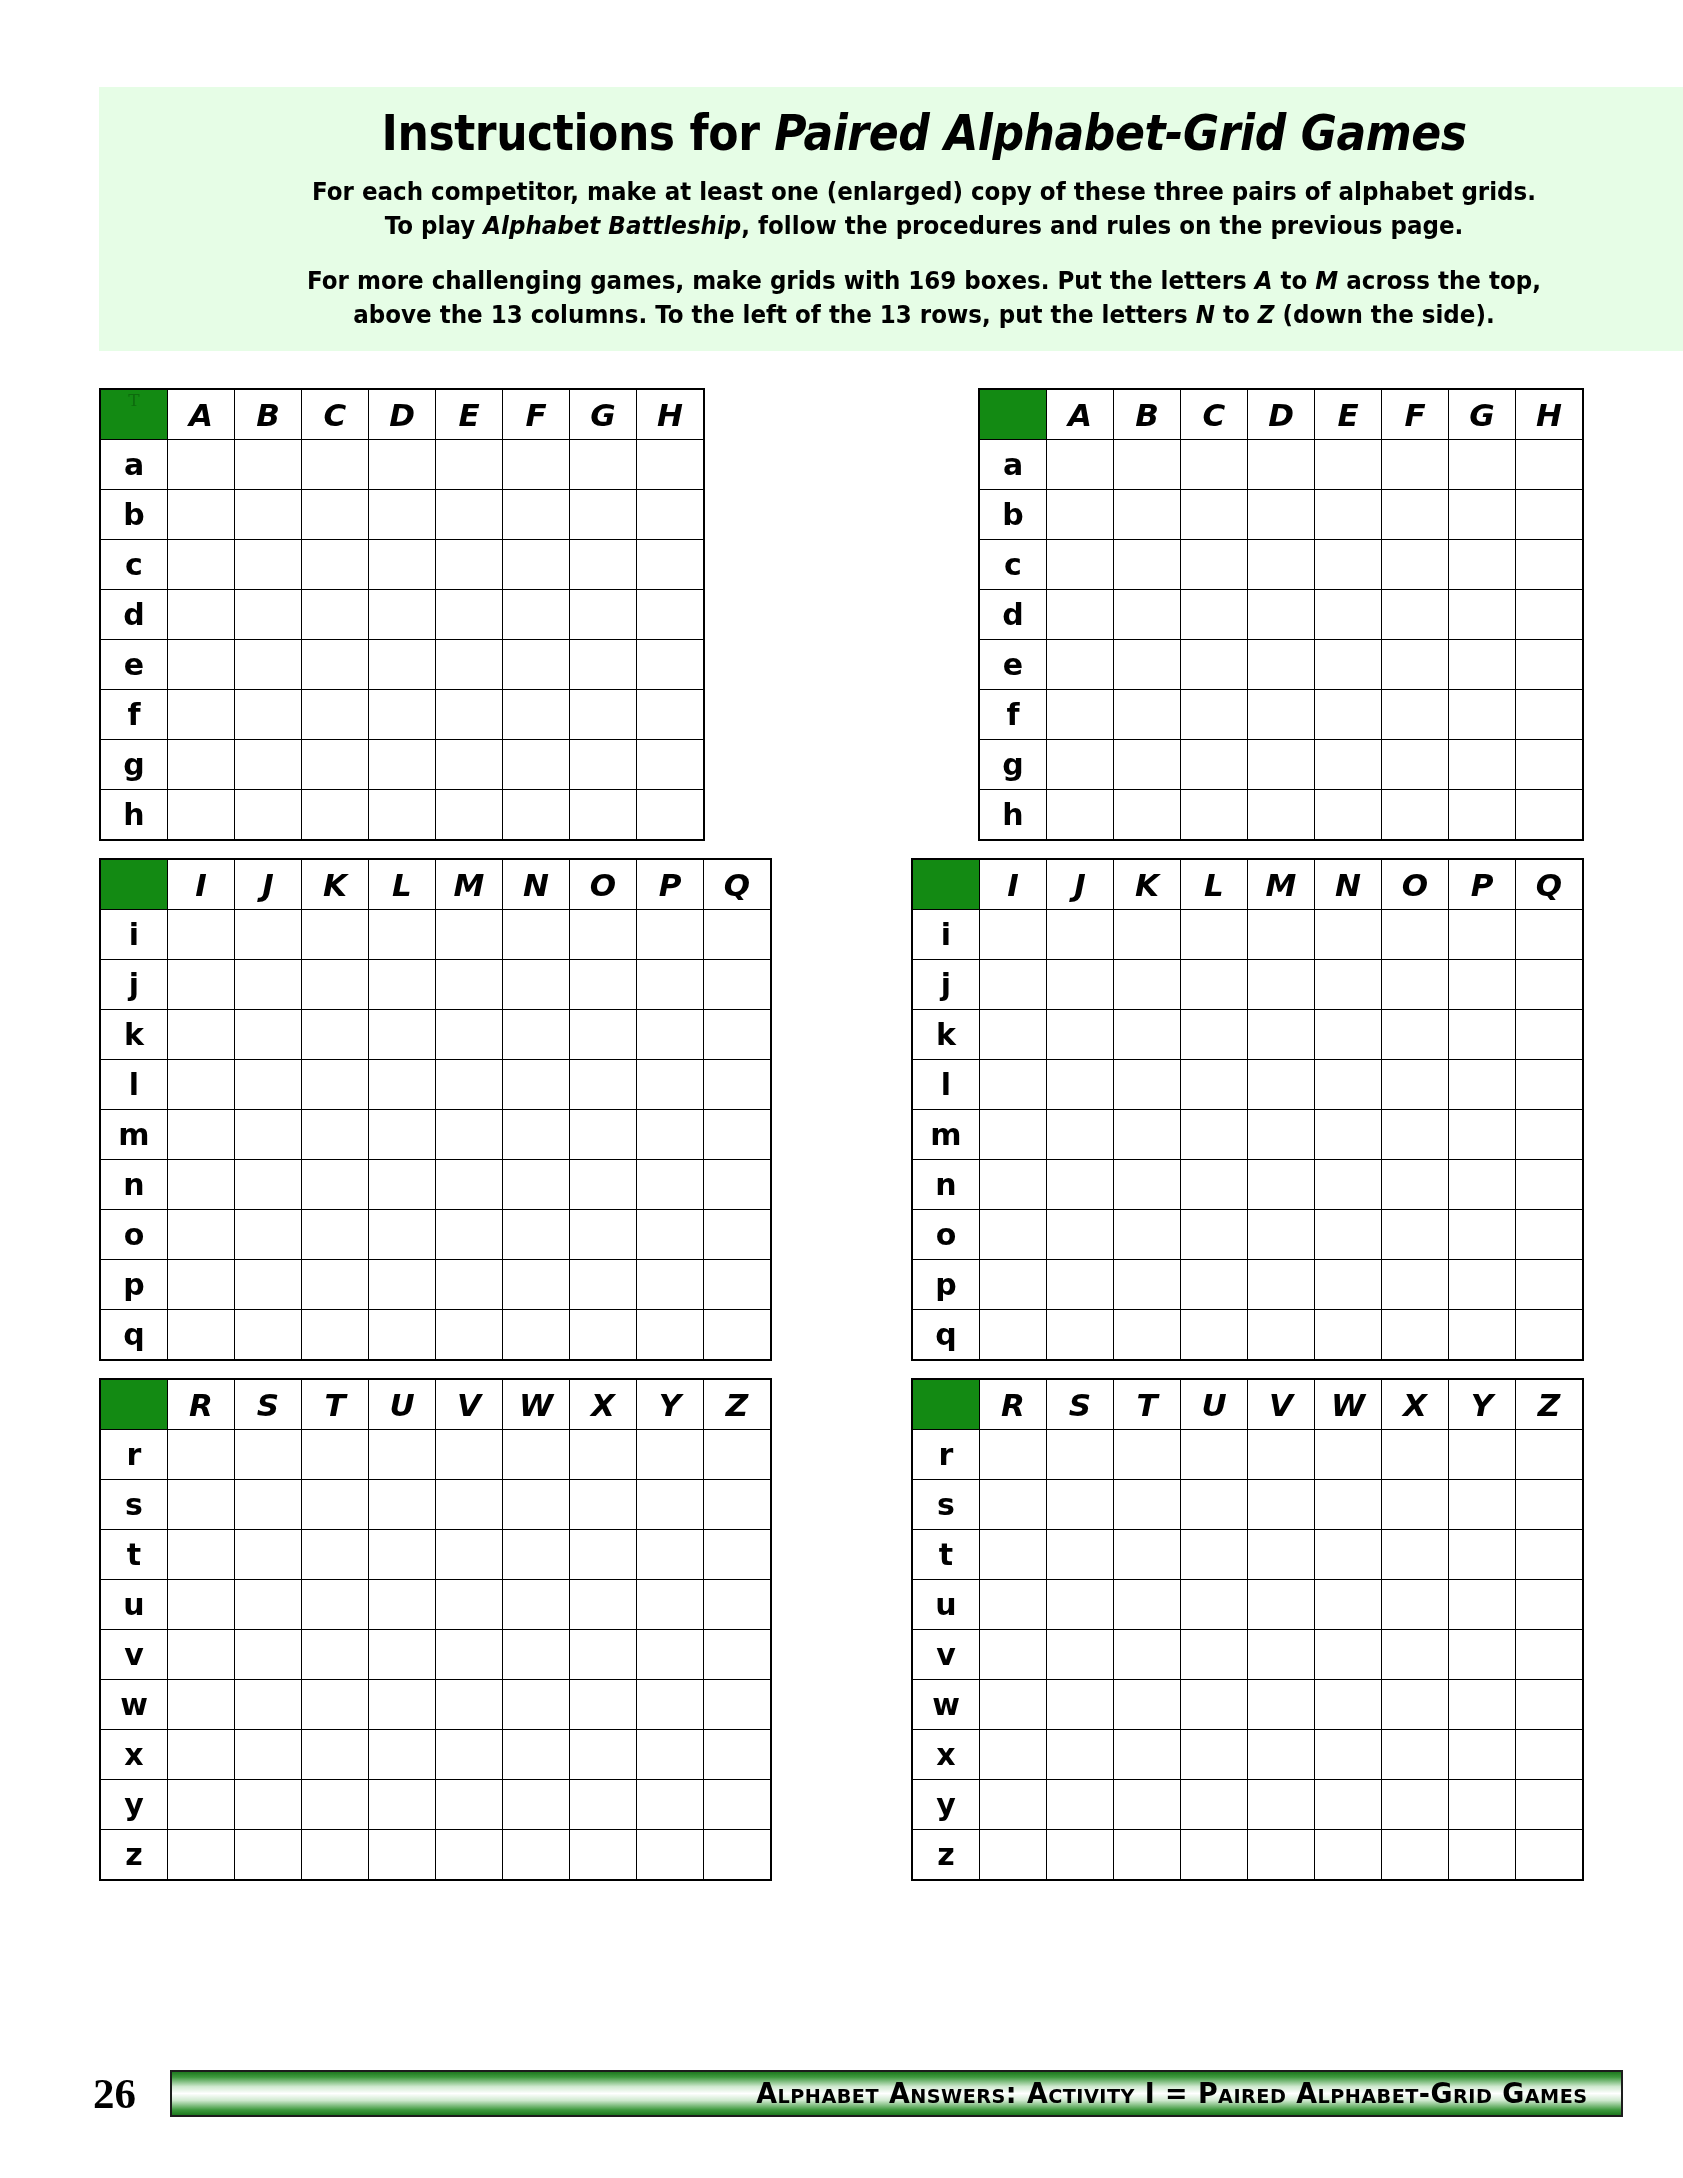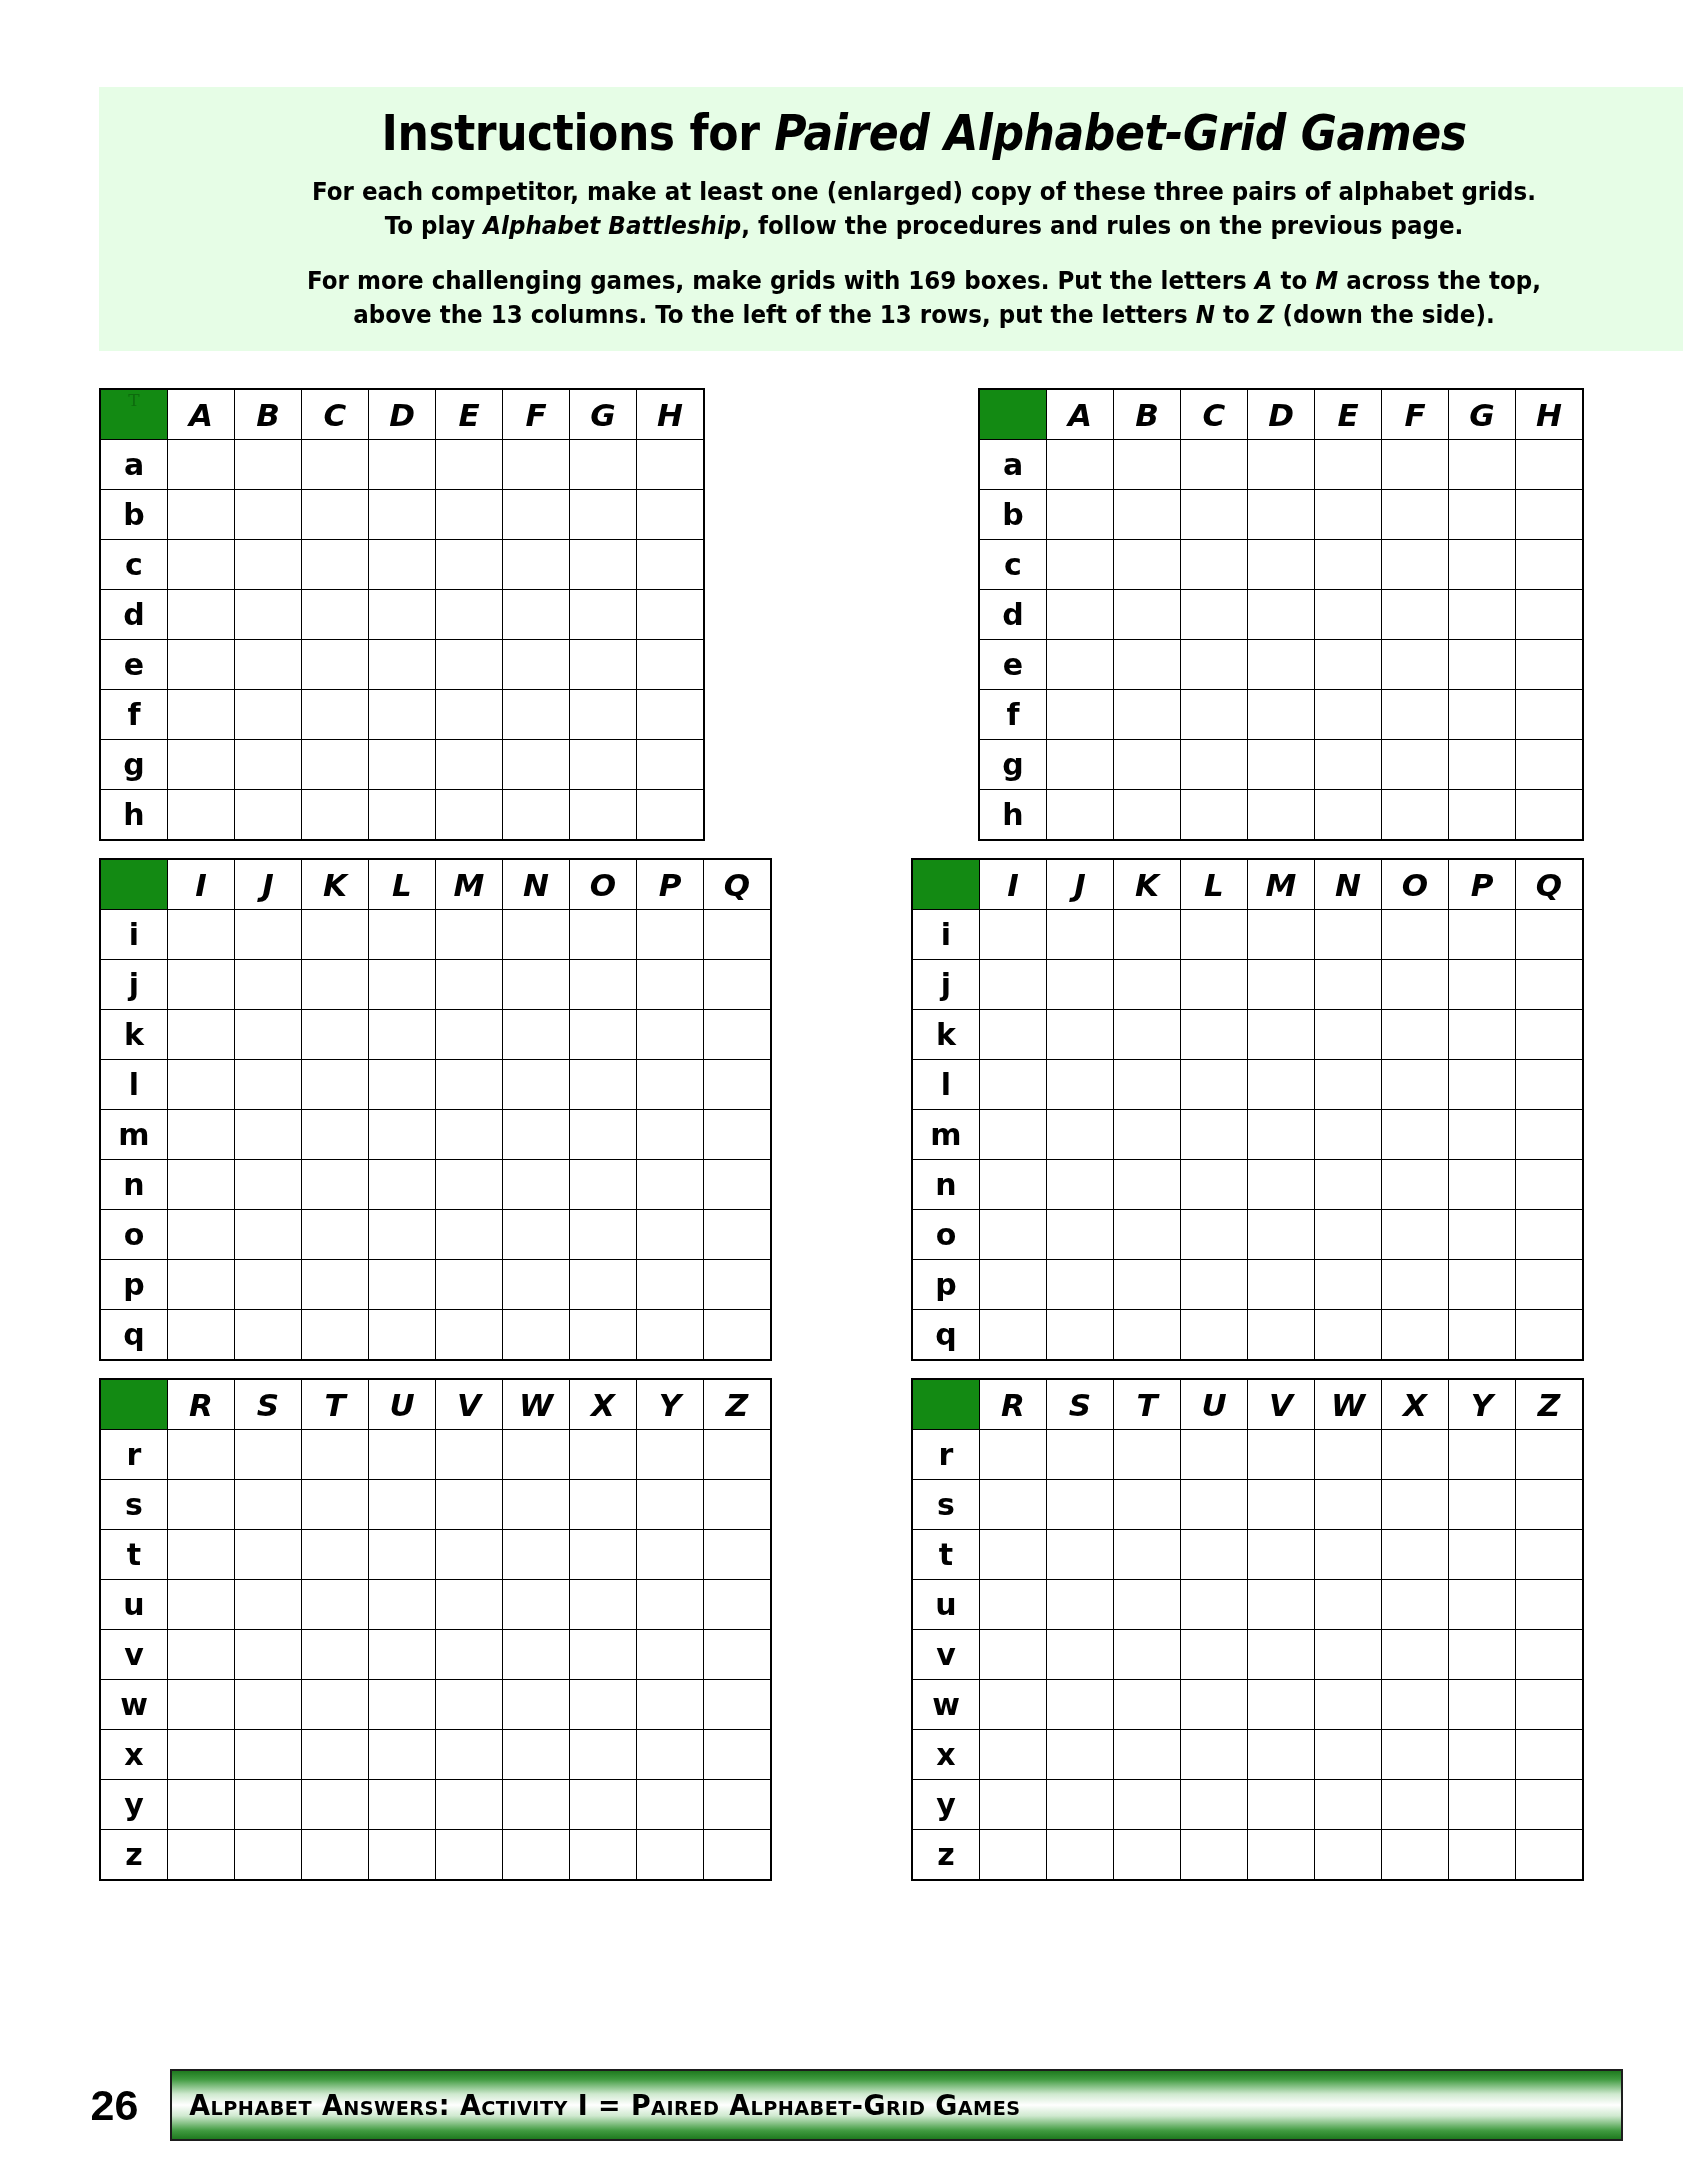--- a/index.html
+++ b/index.html
@@ -109,45 +109,45 @@
   
   .footer {
     position: absolute;
     left: 59px;
     top: 2069px;
     width: 1564px;
     display: flex;
     align-items: center;
   }
   .page-number {
-    font-family: Liberation Sans, sans-serif;
+    font-family: Liberation Serif, serif;
     font-weight: bold;
     font-size: 43px;
     color: #000;
     width: 111px;
     text-align: center;
     flex: 0 0 111px;
   }
   .footer-bar {
     flex: 1 1 auto;
-    height: 72px;
+    height: 47px;
     border: 2px solid #1d1d1d;
     background: linear-gradient(to bottom,
         #1f7a1f 0%,
         #3f9a3f 12%,
         #cfe9cf 34%,
         #ffffff 50%,
         #cfe9cf 66%,
         #3f9a3f 88%,
         #1f7a1f 100%);
     display: flex;
     align-items: center;
-    justify-content: flex-start;
+    justify-content: flex-end;
     box-sizing: border-box;
-    padding-right: 8px;
+    padding-right: 16px;
   }
   .footer-text {
     font-family: "DejaVu Sans", sans-serif;
     font-weight: bold;
     font-size: 28px;
     color: #000;
     font-variant: small-caps;
     letter-spacing: 0.5px;
     transform: scaleX(0.96);
   }

